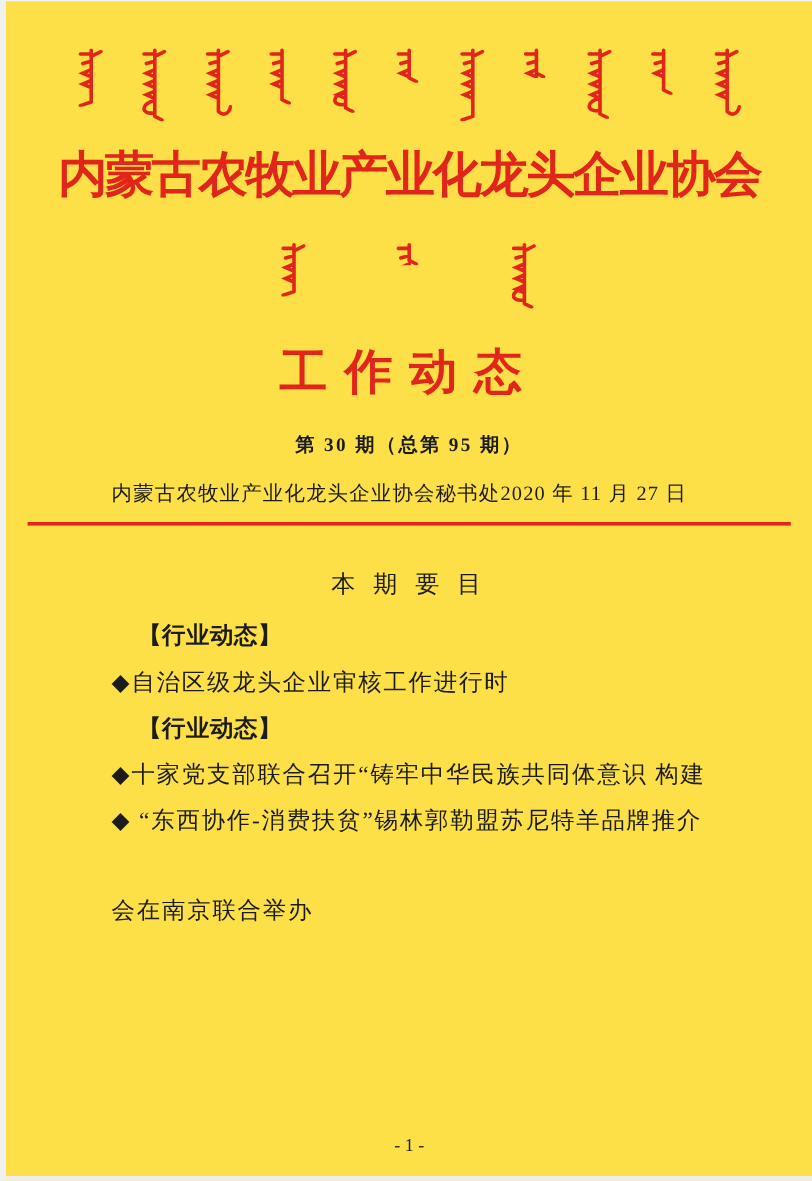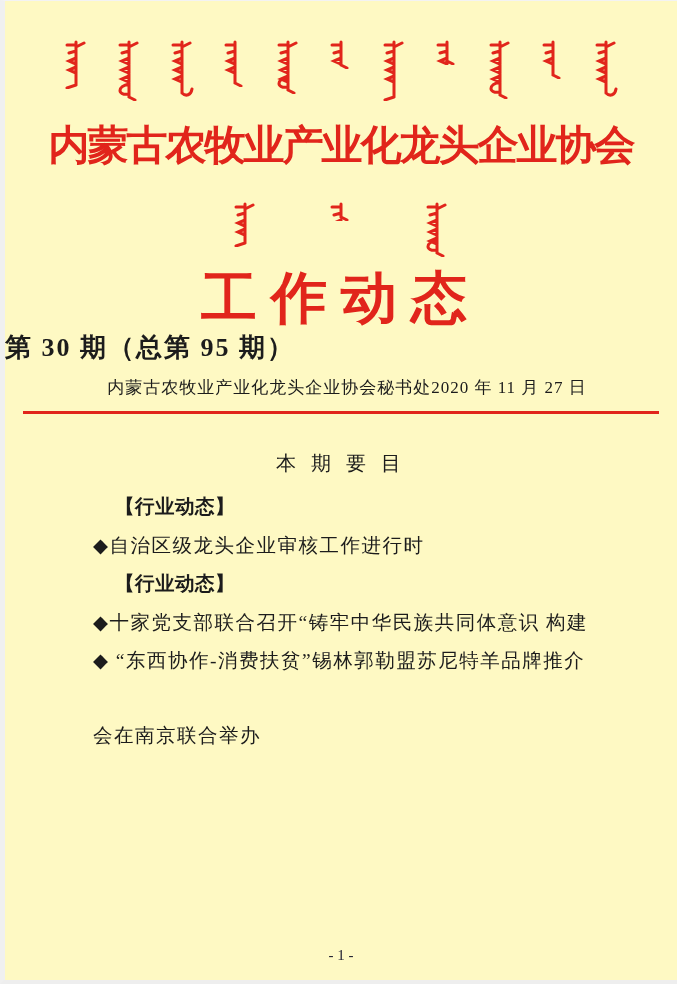--- a/index.html
+++ b/index.html
@@ -1,19 +1,19 @@
 <!DOCTYPE html>
 <html><head>
 <meta charset="utf-8">
 <style>
   html,body{margin:0;padding:0;background:#f5f5f5;}
   .page{
     position:relative;
     width:677px;height:984px;
-    background:#fef9c3;
+    background:#fde047;
     box-sizing:border-box;
     border-left:5px solid #f0f0f0;
     border-bottom:4px solid #eeeeee;
     border-top:1px solid #f3f3f3;
     overflow:hidden;
     font-family:"Liberation Serif","DejaVu Serif",serif;
     color:#1c1c1c;
   }
   
   .mongol-row{
@@ -26,40 +26,40 @@
     margin:6px 0 0 0;
     text-align:center;
     font-size:41px;
     font-weight:bold;
     letter-spacing:-2px;
     color:#e1251b;
     line-height:52px;
     white-space:nowrap;
   }
   .bulletin{
-    margin:4px;
+    margin:16px;
     text-align:center;
-    font-size:56px;
+    font-size:40px;
     font-weight:bold;
     letter-spacing:14px;
     color:#e1251b;
     line-height:66px;
   }
   .issue{
     margin-top:2px;
-    text-align:left;
-    font-size:26px;
+    text-align:center;
+    font-size:16px;
     font-weight:bold;
     letter-spacing:2px;
     line-height:26px;
   }
   .pubrow{
     margin:16px 76px 0 88px;
     display:flex;
-    justify-content:center;
+    justify-content:flex-start;
     font-size:17px;
     line-height:22px;
     letter-spacing:1px;
   }
   .rule{
     margin:12px 18px 0 18px;
     height:3px;
     background:#e1251b;
   }
   

